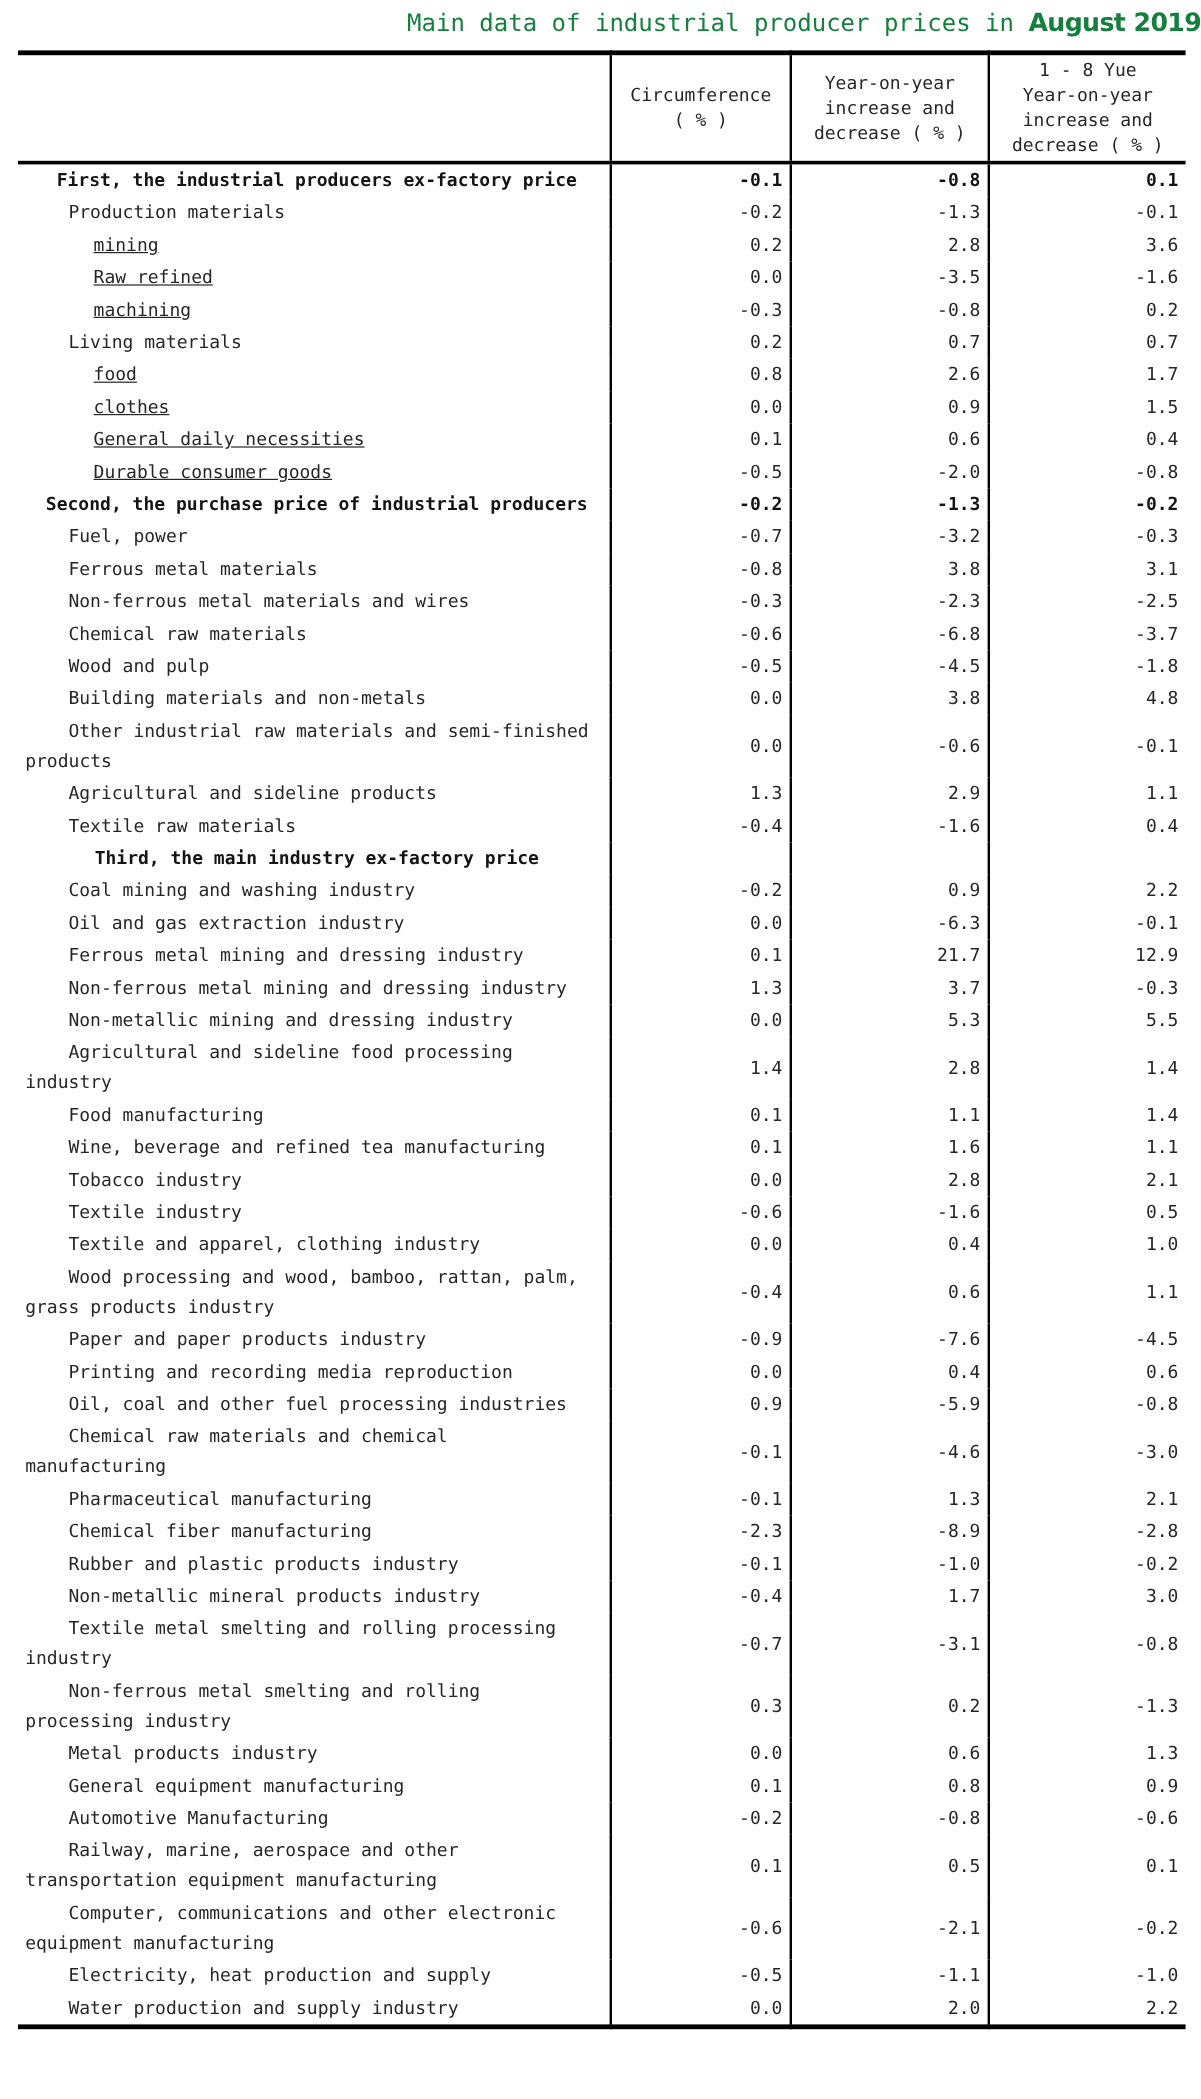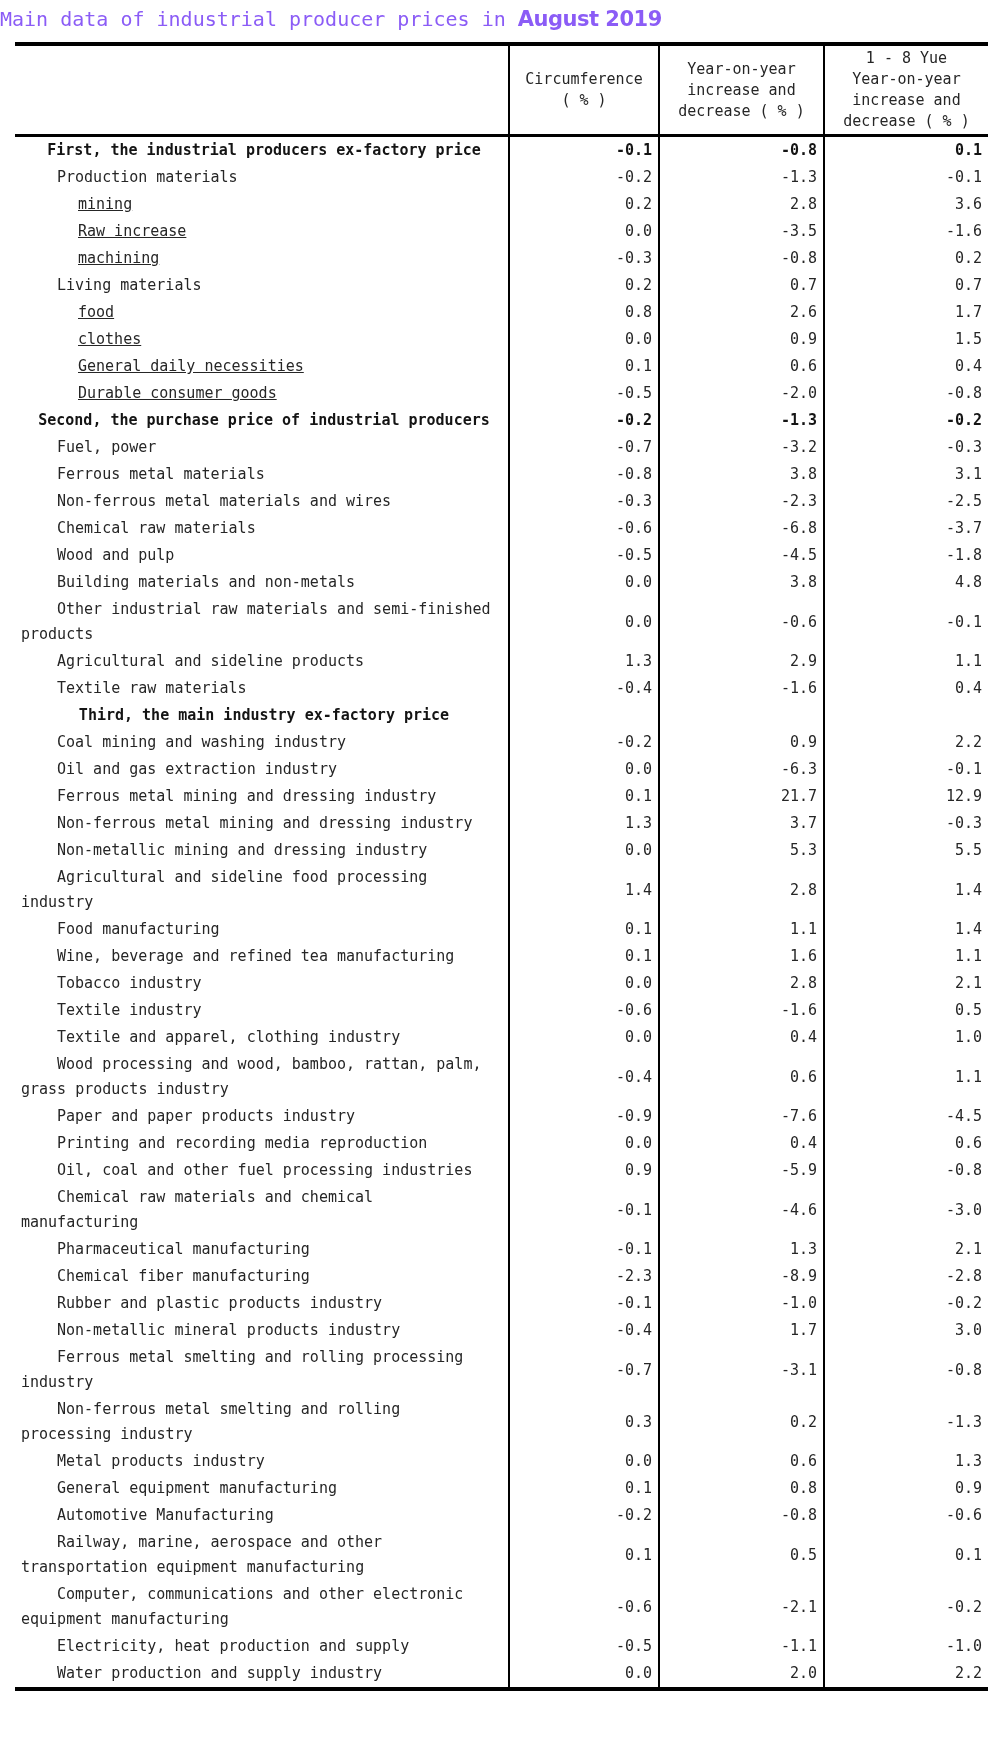--- a/index.html
+++ b/index.html
@@ -6,24 +6,24 @@
   html, body { background: #ffffff; }
   body {
     width: 1001px;
     height: 1749px;
     overflow: hidden;
     font-family: "DejaVu Sans Mono", "Liberation Mono", monospace;
     color: #1c1c1c;
   }
   .page-title {
     margin-top: 7px;
-    text-align: left;
+    text-align: right;
     font-size: 20px;
     font-weight: normal;
-    color: #8b5cf6;
+    color: #15803d;
     white-space: nowrap;
   }
   .page-title .title-highlight {
     font-family: "DejaVu Sans", "Liberation Sans", sans-serif;
     font-weight: bold;
     font-size: 21px;
     letter-spacing: -0.5px;
   }
   table.data-table {
     table-layout: fixed;
@@ -113,21 +113,21 @@
     <td class="c-num">-1.3</td>
     <td class="c-num">-0.1</td>
   </tr>
       <tr class="lvl-2">
     <td class="c-label">mining</td>
     <td class="c-num">0.2</td>
     <td class="c-num">2.8</td>
     <td class="c-num">3.6</td>
   </tr>
       <tr class="lvl-2">
-    <td class="c-label">Raw increase</td>
+    <td class="c-label">Raw refined</td>
     <td class="c-num">0.0</td>
     <td class="c-num">-3.5</td>
     <td class="c-num">-1.6</td>
   </tr>
       <tr class="lvl-2">
     <td class="c-label">machining</td>
     <td class="c-num">-0.3</td>
     <td class="c-num">-0.8</td>
     <td class="c-num">0.2</td>
   </tr>
@@ -345,21 +345,21 @@
     <td class="c-num">-1.0</td>
     <td class="c-num">-0.2</td>
   </tr>
       <tr class="lvl-1">
     <td class="c-label">Non-metallic mineral products industry</td>
     <td class="c-num">-0.4</td>
     <td class="c-num">1.7</td>
     <td class="c-num">3.0</td>
   </tr>
       <tr class="lvl-1">
-    <td class="c-label">Ferrous metal smelting and rolling processing
+    <td class="c-label">Textile metal smelting and rolling processing
 industry</td>
     <td class="c-num">-0.7</td>
     <td class="c-num">-3.1</td>
     <td class="c-num">-0.8</td>
   </tr>
       <tr class="lvl-1">
     <td class="c-label">Non-ferrous metal smelting and rolling
 processing industry</td>
     <td class="c-num">0.3</td>
     <td class="c-num">0.2</td>

